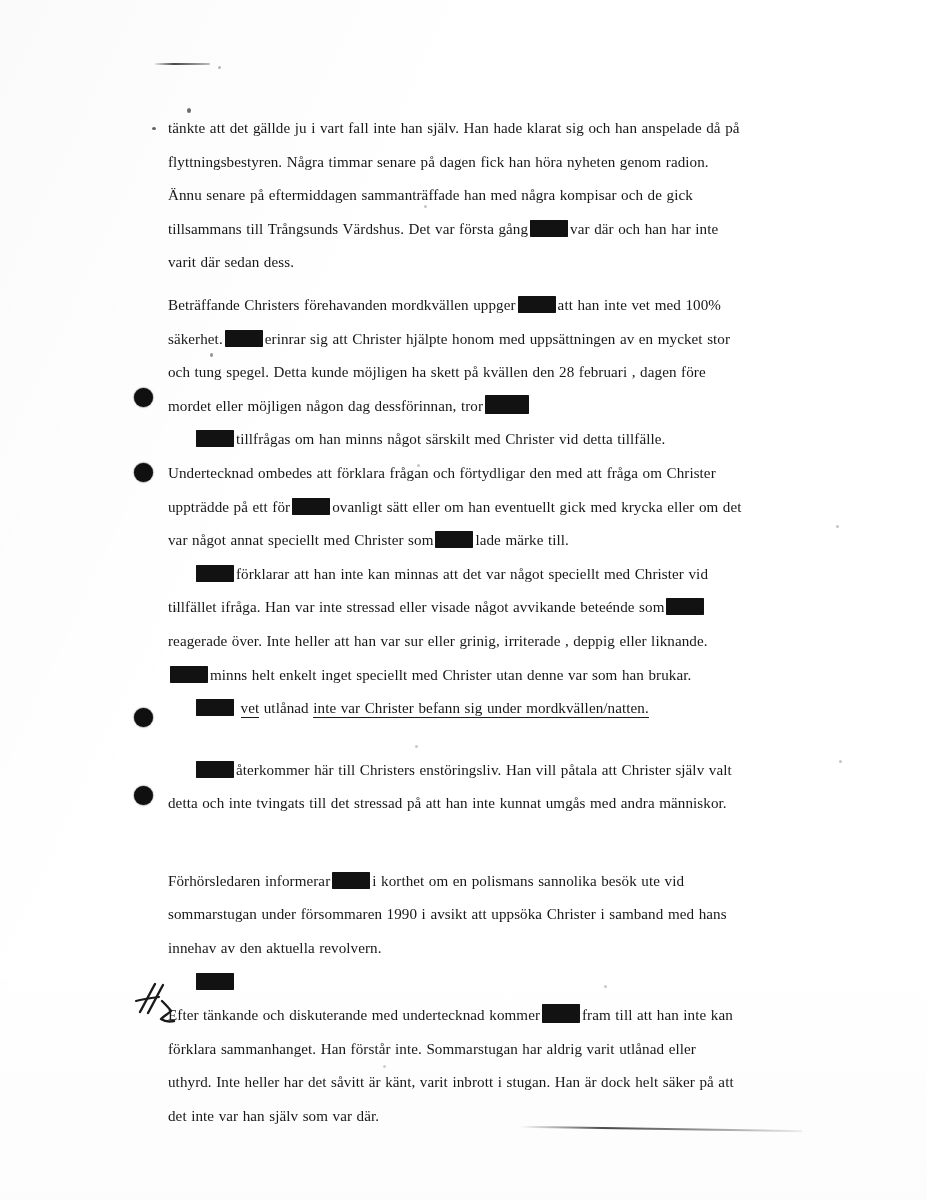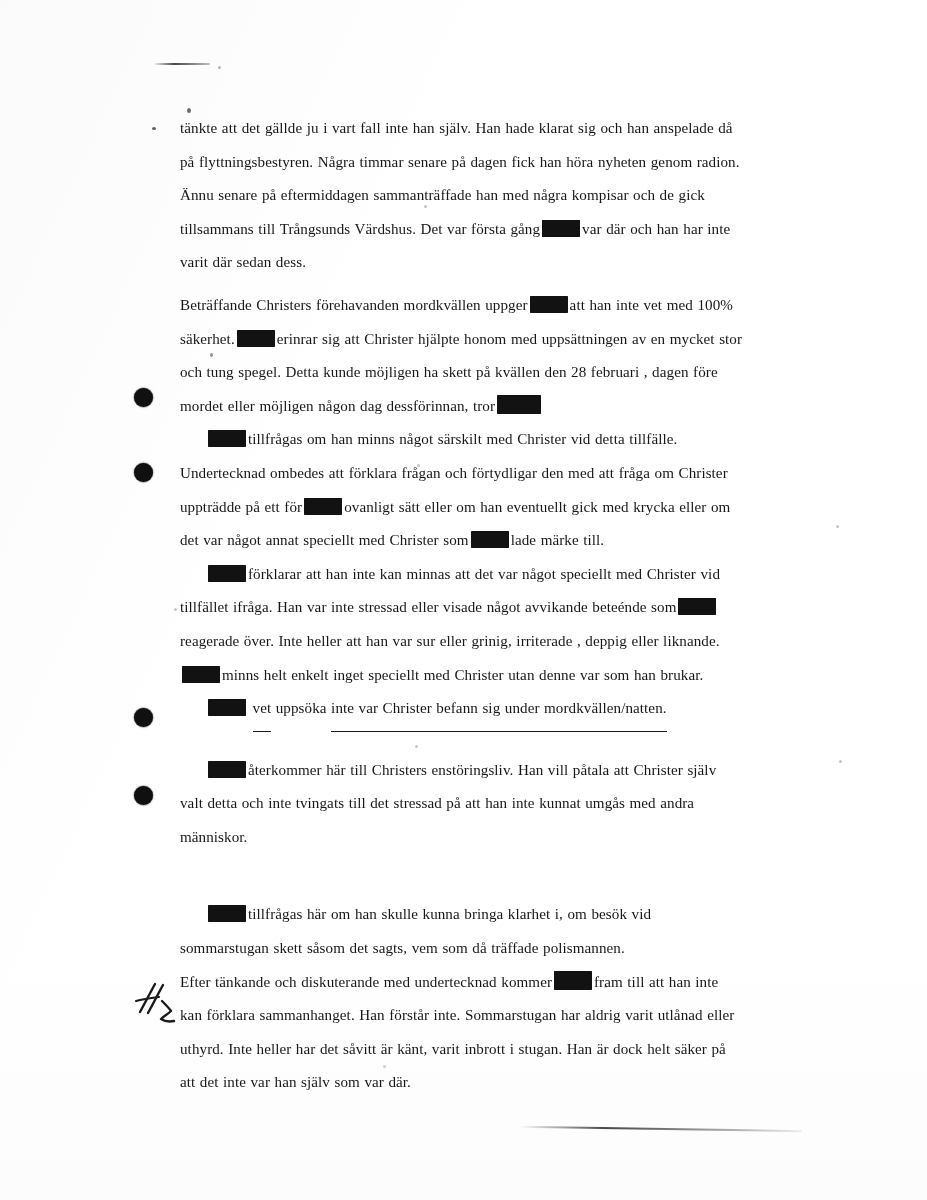--- a/index.html
+++ b/index.html
@@ -25,21 +25,21 @@
       linear-gradient(0deg, rgba(0,0,0,0.012) 0%, rgba(0,0,0,0) 22%);
     pointer-events: none;
   }
   #doc-body {
     position: absolute;
     left: 168px;
     top: 112px;
     width: 575px;
   }
   .para {
-    margin: 0 0 0px 12px;
+    margin: 0 0 0px 0;
     font-size: 15.1px;
     line-height: 33.6px;
     text-align: left;
     letter-spacing: 0.005em;
     word-spacing: 0.045em;
   }
   .para.indent-first {
     text-indent: 26px;
   }
   .gap-sm { height: 9px; }
@@ -54,21 +54,21 @@
     height: 17px;
     border-radius: 1px;
     margin: 0 2px;
     box-shadow: 0 0 0.6px rgba(0,0,0,0.6);
   }
   .redact.w-name { width: 38px; }
   .redact.w-name-lg { width: 44px; }
   .redact.tall { height: 19px; }
   .uline-seg {
     border-bottom: 1.3px solid #1b1b1b;
-    padding-bottom: 15px;
+    padding-bottom: 1px;
   }
 
   
   .margin-dot {
     position: absolute;
     width: 19px;
     height: 19px;
     background: #101010;
     border-radius: 50%;
     box-shadow: 0 0 1.2px 0.4px rgba(0,0,0,0.55);
@@ -152,28 +152,29 @@
     <p class="para"><span>tänkte att det gällde ju i vart fall inte han själv. Han hade klarat sig och han anspelade då på flyttningsbestyren. Några timmar senare på dagen fick han höra nyheten genom radion. Ännu senare på eftermiddagen sammanträffade han med några kompisar och de gick tillsammans till Trångsunds Värdshus. Det var första gång</span><span class="redact w-name"></span><span>var där och han har inte varit där sedan dess.</span></p>
 
     <div class="gap-sm"></div>
 
     <p class="para"><span>Beträffande Christers förehavanden mordkvällen uppger</span><span class="redact w-name"></span><span>att han inte vet med 100% säkerhet.</span><span class="redact w-name"></span><span>erinrar sig att Christer hjälpte honom med uppsättningen av en mycket stor och tung spegel. Detta kunde möjligen ha skett  på kvällen den 28 februari , dagen före mordet eller möjligen någon dag dessförinnan, tror</span><span class="redact w-name-lg tall"></span></p>
 
     <p class="para indent-first"><span class="redact w-name"></span><span>tillfrågas om han minns något särskilt med Christer vid detta tillfälle. Undertecknad ombedes att förklara frågan och förtydligar den med att fråga om Christer uppträdde på ett för</span><span class="redact w-name"></span><span>ovanligt sätt eller om han eventuellt gick med krycka eller om det var något annat speciellt med Christer som</span><span class="redact w-name"></span><span>lade märke till.</span></p>
 
     <p class="para indent-first"><span class="redact w-name"></span><span>förklarar att han inte kan minnas att det var något speciellt med Christer vid tillfället ifråga. Han var inte stressad eller visade något avvikande beteénde som</span><span class="redact w-name"></span><span>reagerade över. Inte heller att han var sur eller grinig, irriterade , deppig eller liknande.</span><span class="redact w-name"></span><span>minns helt enkelt inget speciellt med Christer utan denne var som han brukar.</span></p>
 
-    <p class="para indent-first"><span class="redact w-name"></span> <span class="uline-seg">vet</span> <span>uppsöka</span> <span class="uline-seg">inte var Christer befann sig under mordkvällen/natten.</span></p>
+    <p class="para indent-first"><span class="redact w-name"></span> <span class="uline-seg">vet</span> <span>utlånad</span> <span class="uline-seg">inte var Christer befann sig under mordkvällen/natten.</span></p>
 
     <div class="gap-md"></div>
 
     <p class="para indent-first"><span class="redact w-name"></span><span>återkommer här till Christers enstöringsliv. Han vill påtala att Christer själv valt detta och inte tvingats till det stressad på att han inte kunnat umgås med andra människor.</span></p>
 
     <div class="gap-lg"></div>
 
+    <p class="para"><span>Förhörsledaren informerar</span><span class="redact w-name"></span><span>i korthet om en  polismans sannolika besök ute vid sommarstugan under försommaren 1990 i avsikt att uppsöka Christer i samband med hans innehav av den aktuella revolvern.</span></p>
 
 
-    <p class="para indent-first"><span class="redact w-name"></span><span>tillfrågas här om han skulle kunna bringa klarhet i, om besök vid sommarstugan skett såsom det sagts, vem som då träffade polismannen.</span></p>
+    <p class="para indent-first"><span class="redact w-name"></span></p>
 
     <p class="para"><span>Efter tänkande och diskuterande med undertecknad kommer</span><span class="redact w-name tall"></span><span>fram till att han inte kan förklara sammanhanget. Han förstår inte. Sommarstugan har aldrig varit utlånad eller uthyrd. Inte heller har det såvitt är känt, varit inbrott i stugan. Han är dock helt säker på att det inte var han själv som var där.</span></p>
 
   </div>
 </div>
 
 </body></html>

